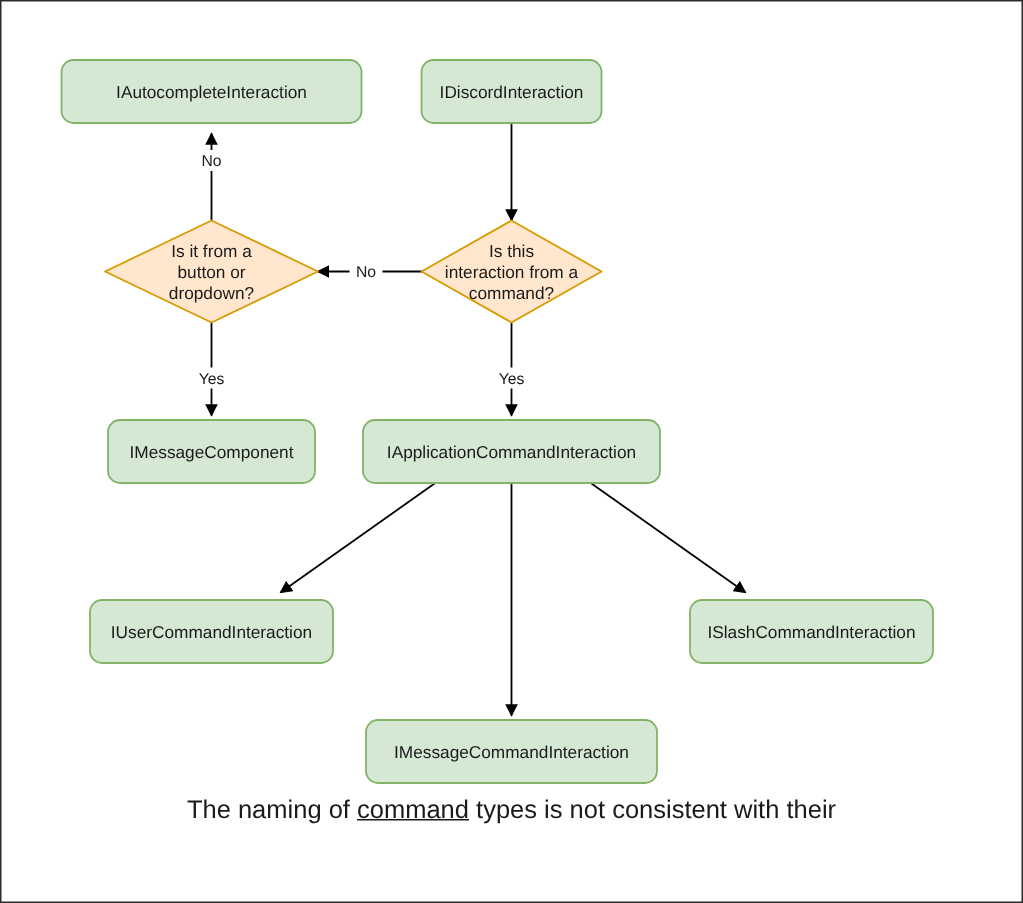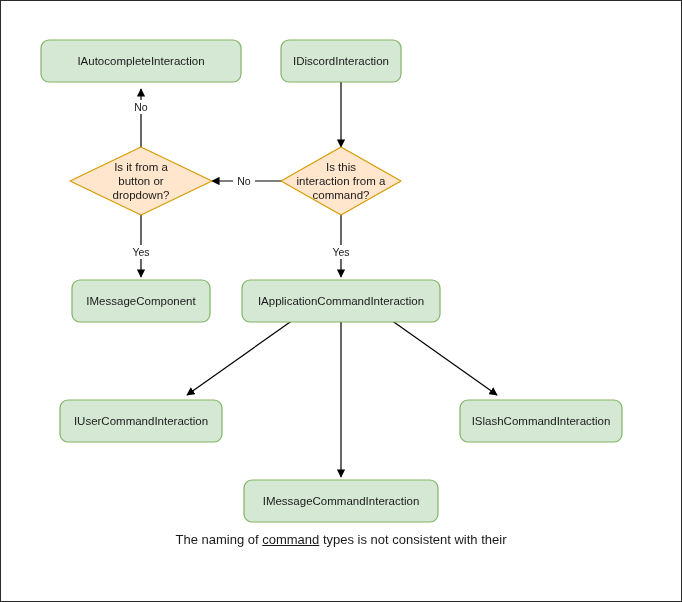--- a/index.html
+++ b/index.html
@@ -63,21 +63,21 @@
   .label-bg {
     fill: #ffffff;
   }
   #caption {
     position: absolute;
     left: 0;
     right: 0;
     top: 531px;
     text-align: center;
     font-family: "Liberation Sans", sans-serif;
-    font-size: 13px;
+    font-size: 17px;
     line-height: 15.5px;
     color: #1a1a1a;
   }
   #caption b { font-weight: bold; }
   #caption u { text-decoration: underline; }
 </style>
 </head>
 <body>
 
 <div id="page">

